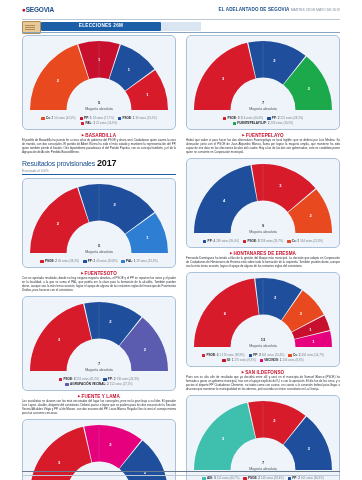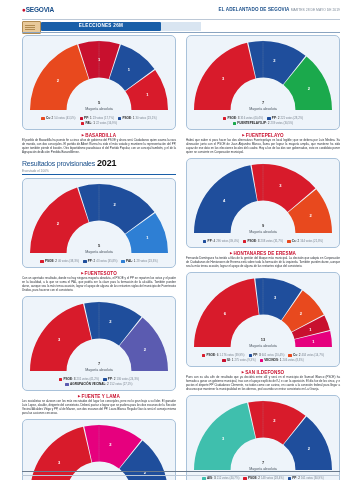--- a/index.html
+++ b/index.html
@@ -131,21 +131,21 @@
        <b>PAL</b>:&nbsp;<span>1</span>
        <i>22 votos (16,9%)</i>
      </div>
           </div>
         </div>
         <div class="textblock">
           <div class="town">BASARDILLA</div>
      <div class="body">El pueblo de Basardilla ha puesto fin a cinco años de gobierno del PSOE y ahora será Ciudadanos quien asuma la vara de mando, con dos concejales. El partido de Albert Rivera ha sido el más votado y mantiene la representación del PP, quien también pierde el bastón. Otro bipartidismo paradisiaco el del Partido Popular, con un concejal también, y el de la Agrupación de Acción Perdida Basardillense.</div>
         </div>
         <div class="banner">
-          <div class="b1">Resultados provisionales<b>2021</b></div>
+          <div class="b1">Resultados provisionales<b>2017</b></div>
     <div class="b2">Escrutado el 100%</div>
     <div class="brule"></div>
         </div>
         <div class="card">
           <div class="hemi-wrap">
        <svg class="hemi" width="140" height="70.5" viewBox="0 0 140 70.5">
               <path d="M 1 69.99999999999999 A 69 69 0 0 1 48.08809280682121 4.571655048002938 L 59.70140361920597 39.24867787256138 A 32.43 32.43 0 0 0 37.57 70 Z" fill="#D81B2B"></path>
               <text x="28.836976123121026" y="41.97540396374169" font-size="4" fill="#fff" text-anchor="middle" font-family="Liberation Sans, sans-serif" font-weight="bold">2</text>
               <path d="M 49.26928905375975 4.1878611222562085 A 69 69 0 0 1 125.45490211514502 28.942067375479255 L 96.06380399411816 50.70277166647525 A 32.43 32.43 0 0 0 60.256565855267084 39.068294727460426 Z" fill="#1F4E9C"></path>
               <text x="85.67179686972545" y="23.36716877609129" font-size="4" fill="#fff" text-anchor="middle" font-family="Liberation Sans, sans-serif" font-weight="bold">2</text>

